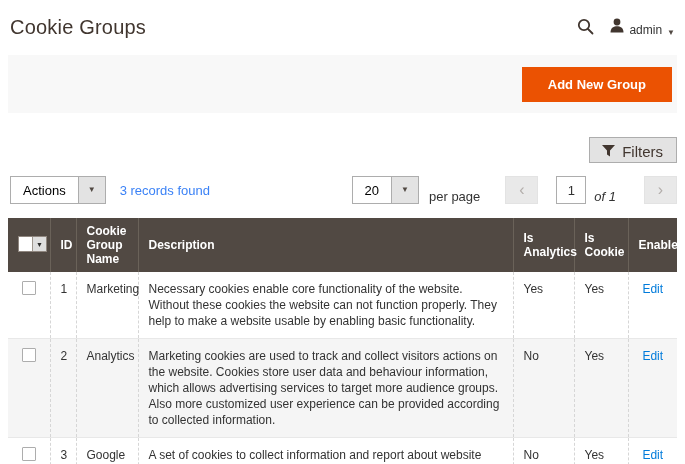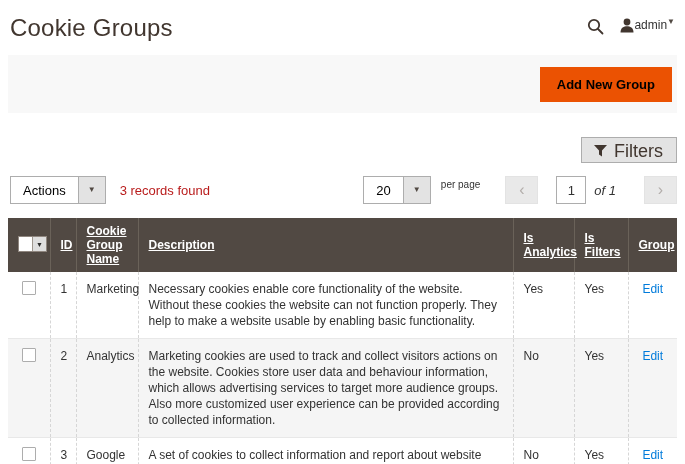--- a/index.html
+++ b/index.html
@@ -2,62 +2,62 @@
 <html><head>
 <meta charset="utf-8">
 <style>
   * { box-sizing: border-box; margin: 0; padding: 0; }
   html, body { width: 685px; height: 464px; background: #fff;
     font-family: "Liberation Sans", "DejaVu Sans", sans-serif; color: #333; }
   .page { width: 685px; height: 464px; padding: 0 8px; overflow: hidden; }
 
   
   .page-header { height: 55px; display: flex; align-items: center; justify-content: space-between; padding: 0 2px; }
-  .page-title { font-size: 24px; font-weight: 400; color: #41362f; letter-spacing: .2px; }
+  .page-title { font-size: 20px; font-weight: 400; color: #41362f; letter-spacing: .2px; }
   .header-right { display: flex; align-items: center; gap: 14px; }
   .icon-btn { background: none; border: none; cursor: pointer; display: flex; align-items: center; padding: 2px; }
-  .user-menu { display: flex; align-items: flex-start; cursor: pointer; }
+  .user-menu { display: flex; align-items: flex-end; gap: 5px; cursor: pointer; }
   .user-name { font-size: 12px; color: #333; }
   .caret { font-size: 8px; color: #514943; line-height: 1; }
 
   
   .action-strip { height: 58px; background: #f8f8f8; display: flex; align-items: center; justify-content: flex-end; padding-right: 5px; }
-  .add-btn { background: #eb5202; color: #000000; border: 1px solid #eb5202; font-family: inherit;
-    font-size: 13px; font-weight: 700; padding: 9px 16px; cursor: pointer; text-align: center; }
+  .add-btn { background: #eb5202; color: #ffffff; border: 1px solid #eb5202; font-family: inherit;
+    font-size: 13px; font-weight: 700; padding: 9px 25px; cursor: pointer; text-align: center; }
 
   
   .filters-row { margin-top: 24px; display: flex; justify-content: flex-end; }
   .filters-btn { display: inline-flex; align-items: center; gap: 7px; background: #e3e3e3;
-    border: 1px solid #adadad; color: #41362f; font-family: inherit; font-size: 18px;
+    border: 1px solid #adadad; color: #41362f; font-family: inherit; font-size: 15px;
     padding: 8px 13px 5px 12px; cursor: pointer; height: 26px; }
 
   
   .grid-toolbar { margin-top: 13px; display: flex; align-items: center; justify-content: space-between; }
   .toolbar-left { display: flex; align-items: center; gap: 14px; padding-left: 2px; }
-  .toolbar-right { display: flex; align-items: center; }
-  .records-text { font-size: 13px; color: #b91c1c; text-align: center; }
+  .toolbar-right { display: flex; align-items: flex-end; }
+  .records-text { font-size: 13px; color: #3b82f6; text-align: center; }
 
   .msel { display: inline-flex; align-items: stretch; border: 1px solid #adadad; background: #fff; height: 28px; cursor: pointer; }
   .msel-label { display: flex; align-items: center; padding: 0 12px; font-size: 13px; color: #000000; }
   .msel-arrow { width: 27px; background: #e3e3e3; border-left: 1px solid #adadad;
     display: flex; align-items: center; justify-content: center; }
   .actions-sel .msel-label { min-width: 62px; }
 
-  .per-page-label { font-size: 10px; margin: 0 25px 12px 10px; }
+  .per-page-label { font-size: 13px; margin: 0 25px 0 10px; }
   .pager-btn { width: 33px; height: 28px; background: #e9e9e9; border: 1px solid #e3e3e3;
     color: #b3aeab; font-size: 16px; line-height: 1; cursor: default; display: flex;
     align-items: center; justify-content: center; font-family: inherit; }
   .page-input { width: 30px; height: 28px; border: 1px solid #adadad; text-align: center;
     font-size: 13px; color: #333; font-family: inherit; margin-left: 18px; }
   .of-label { font-size: 13px; margin: 0 28px 0 8px; font-style: italic; }
 
   
   .grid { margin-top: 14px; width: 669px; border-collapse: collapse; table-layout: fixed; }
   .grid th { background: #514943; color: #fff; font-size: 12px; font-weight: 700;
-    text-align: left; vertical-align: middle; padding: 6px 10px; border-left: 1px solid #6a6259; text-decoration: underline; }
+    text-align: left; vertical-align: middle; padding: 6px 10px; border-left: 1px solid #6a6259; }
   .grid th:first-child { border-left: none; }
   .grid td { font-size: 12px; color: #333; vertical-align: top; padding: 9px 10px;
     line-height: 16px; border-left: 1px dashed #d6d6d6; border-bottom: 1px solid #e8e8e8; }
   .grid td:first-child { border-left: none; }
   .grid tbody tr:nth-child(even) { background: #f5f5f5; }
   .grid tbody tr:last-child td { border-bottom: 1px solid #d6d6d6; }
   .col-check { width: 42px; } .col-id { width: 26px; } .col-name { width: 62px; }
   .col-desc { width: 375px; } .col-ess { width: 61px; } .col-ena { width: 54px; } .col-act { width: 49px; }
   .th-id, .td-id { text-align: center; }
   .th-act, .td-act { text-align: center; }
@@ -163,22 +163,22 @@
             <span class="select-all-box"></span>
             <span class="select-all-arrow">
                 <span class="caret">▼</span>
               </span>
           </span>
         </th>
         <th class="th-id">ID</th>
         <th>Cookie Group Name</th>
         <th>Description</th>
         <th>Is Analytics</th>
-        <th>Is Filters</th>
-        <th class="th-act">Group</th>
+        <th>Is Cookie</th>
+        <th class="th-act">Enabled</th>
       </tr>
     </thead>
     <tbody>
       <tr>
         <td class="td-check"><input type="checkbox" class="row-check" style=""></td>
         <td class="td-id">1</td>
         <td>Marketing</td>
         <td>Necessary cookies enable core functionality of the website. Without these cookies the website can not function properly. They help to make a website usable by enabling basic functionality.</td>
         <td>Yes</td>
         <td>Yes</td>

